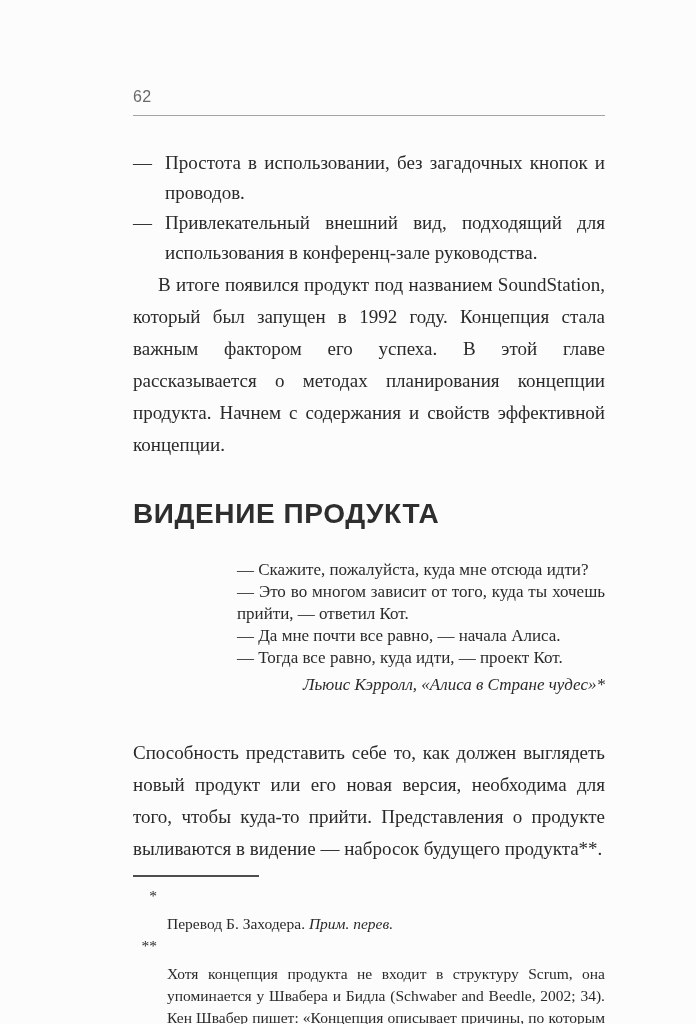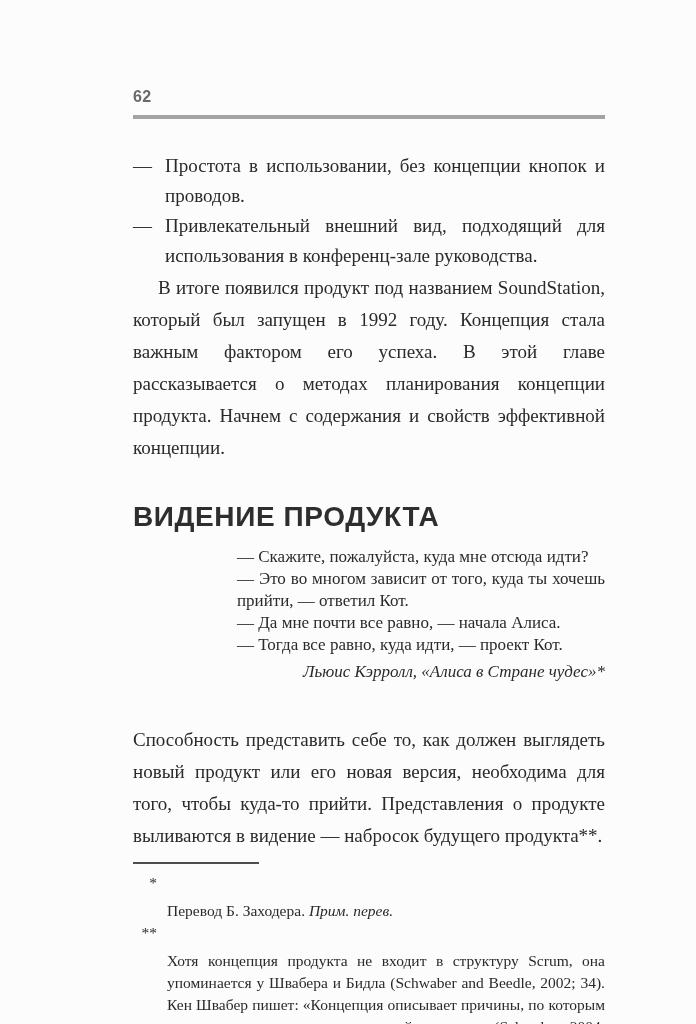--- a/index.html
+++ b/index.html
@@ -18,29 +18,28 @@
     position: absolute;
     left: 133px;
     right: 91px;
     top: 0;
   }
 
   
   .running-header {
     margin-top: 88px;
     padding-bottom: 9px;
-    border-bottom: 4px solid #a3a3a3;
+    border-bottom: 1px solid #a3a3a3;
     display: flex;
     justify-content: space-between;
     align-items: baseline;
     font-family: "Liberation Sans", "DejaVu Sans", sans-serif;
     font-size: 16px;
     letter-spacing: 0.3px;
     color: #696969;
-    font-weight: bold;
   }
 
   
   .dash-list { margin-top: 32px; }
   .dash-item { display: flex; font-size: 19px; line-height: 30px; }
   .dash-item .marker { width: 27px; flex: 0 0 27px; }
   .dash-item .item-text {
     flex: 1;
     padding-left: 5px;
     text-align: justify;
@@ -62,21 +61,21 @@
     font-family: "Liberation Sans", "DejaVu Sans", sans-serif;
     font-weight: 700;
     font-size: 28px;
     line-height: 34px;
     letter-spacing: 0.6px;
     color: #2e2e2e;
   }
 
   
   .epigraph {
-    margin-top: 12px;
+    margin-top: 28px;
     margin-left: 104px;
     font-size: 17px;
     line-height: 22px;
   }
   .epigraph p { margin: 0; text-align: justify; }
   .epigraph .attribution {
     margin-top: 4px;
     text-align: right;
     font-style: italic;
     line-height: 24px;
@@ -117,21 +116,21 @@
 <div class="page">
   <div class="content">
 
     <div class="running-header">
       <span>62</span>
     </div>
 
     <div class="dash-list">
       <div class="dash-item">
         <span class="marker">—</span>
-        <span class="item-text">Простота в использовании, без концепции кнопок и проводов.</span>
+        <span class="item-text">Простота в использовании, без загадочных кнопок и проводов.</span>
       </div>
       <div class="dash-item">
         <span class="marker">—</span>
         <span class="item-text">Привлекательный внешний вид, подходящий для использования в конференц-зале руководства.</span>
       </div>
     </div>
 
     <p class="para indent">В итоге появился продукт под названием SoundStation, который был запущен в 1992 году. Концепция стала важным фактором его успеха. В этой главе рассказывается о методах планирования концепции продукта. Начнем с содержания и свойств эффективной концепции.</p>
 
     <h1 class="section-heading">ВИДЕНИЕ ПРОДУКТА</h1>

